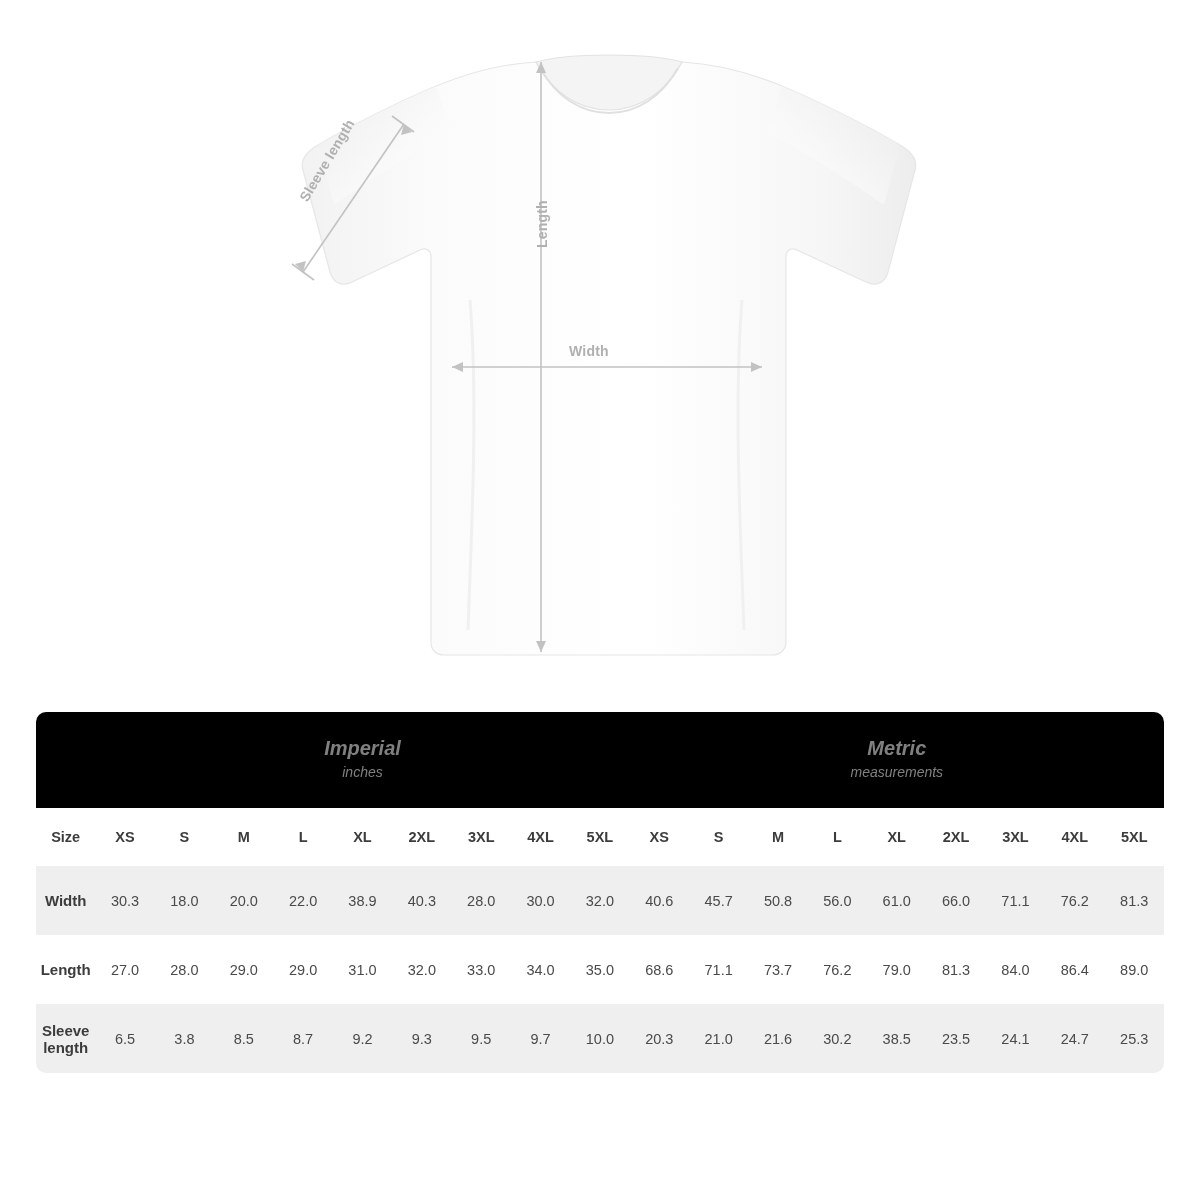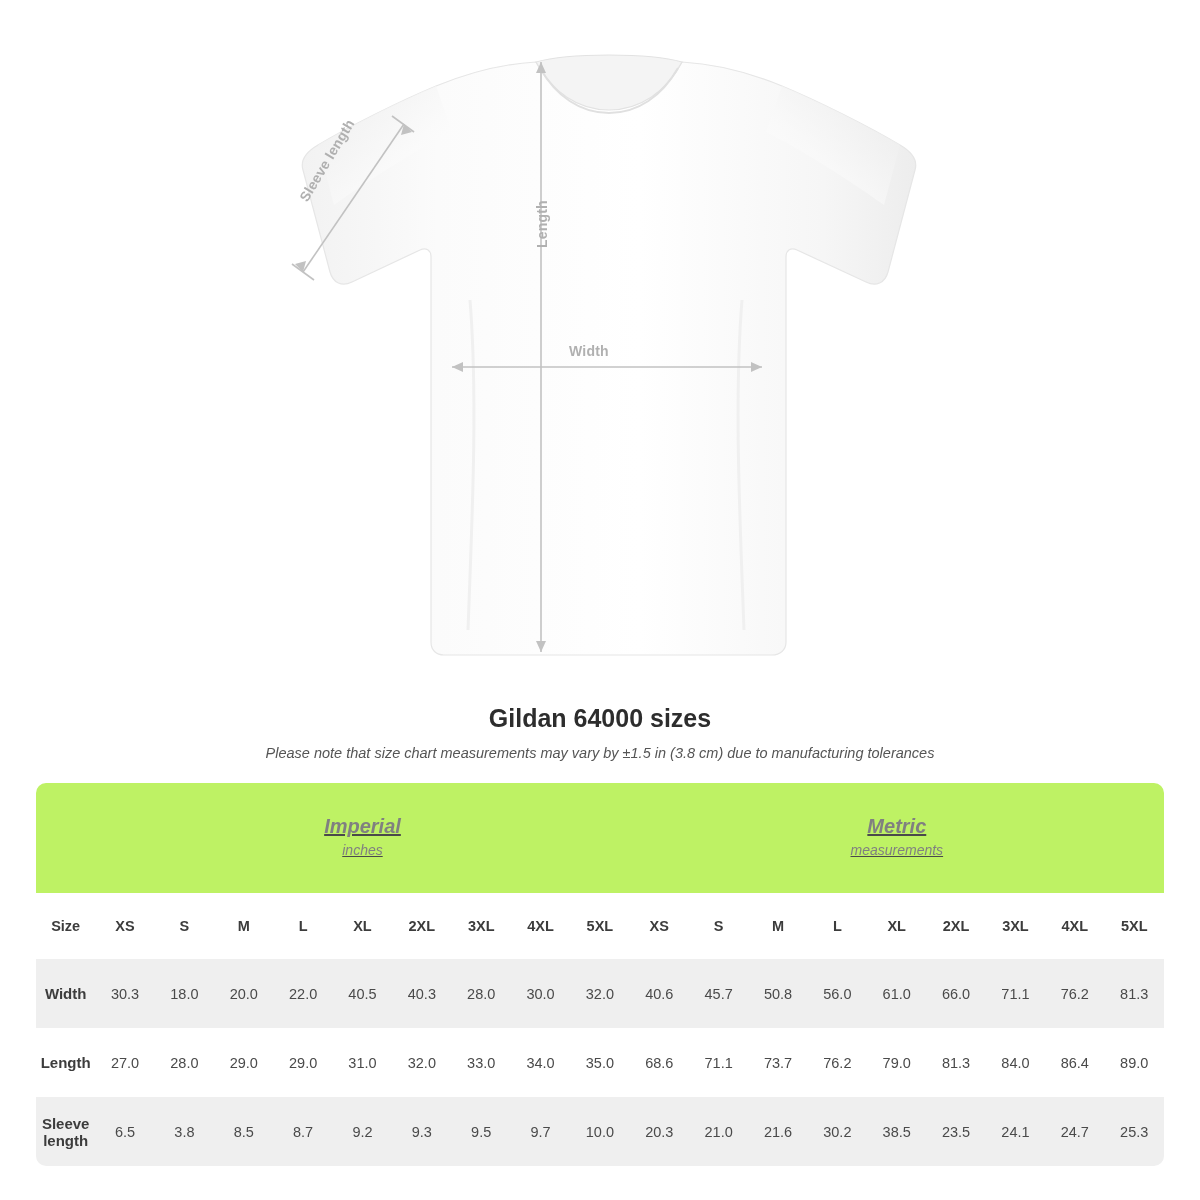--- a/index.html
+++ b/index.html
@@ -98,44 +98,43 @@
     font-size: 14.5px;
     color: #4a4a4a;
     font-weight: 400;
     padding: 0;
     height: 69px;
     border: none;
   }
 
   
   tr.unit-row td {
-    background: #bef264;
-    height: 110px;
-    text-decoration: underline;
+    background: #000000;
+    height: 96px;
   }
   .unit-name {
     font-size: 20px;
     font-style: italic;
     font-weight: 700;
     color: #808080;
     line-height: 1.25;
   }
   .unit-sub {
     font-size: 14px;
     font-style: italic;
     color: #808080;
     line-height: 1.6;
   }
 
   
   tr.size-row td {
     background: #ffffff;
     font-weight: 700;
     color: #3c3c3c;
-    height: 66px;
+    height: 58px;
   }
   tr.size-row td.rowhead {
     font-weight: 700;
   }
 
   
   tr.data-row td.rowhead {
     font-weight: 700;
     color: #3c3c3c;
     font-size: 15px;
@@ -230,24 +229,20 @@
           <path d="M762,367 l-11,-5 l0,10 z" fill="#c2c2c2" stroke="none"></path>
         </g>
       </svg>
     </div>
 
     <div class="meas-label label-sleeve">Sleeve length</div>
     <div class="meas-label label-length">Length</div>
     <div class="meas-label label-width">Width</div>
   </div>
 
-  <div class="title-block">
-    <h1 class="chart-title">Gildan 64000 sizes</h1>
-    <p class="chart-note">Please note that size chart measurements may vary by ±1.5 in (3.8 cm) due to manufacturing tolerances</p>
-  </div>
 
   <div class="table-wrap">
     <table class="size-table">
       <tbody>
         <tr class="unit-row">
           <td></td>
           <td colspan="9">
             <div class="unit-name">Imperial</div>
             <div class="unit-sub">inches</div>
           </td>
@@ -278,21 +273,21 @@
           <td class="cell">4XL</td>
           <td class="cell">5XL</td>
         </tr>
 
         <tr class="data-row row-alt">
           <td class="rowhead">Width</td>
           <td class="cell">30.3</td>
           <td class="cell">18.0</td>
           <td class="cell">20.0</td>
           <td class="cell">22.0</td>
-          <td class="cell">40.5</td>
+          <td class="cell">38.9</td>
           <td class="cell">40.3</td>
           <td class="cell">28.0</td>
           <td class="cell">30.0</td>
           <td class="cell">32.0</td>
           <td class="cell">40.6</td>
           <td class="cell">45.7</td>
           <td class="cell">50.8</td>
           <td class="cell">56.0</td>
           <td class="cell">61.0</td>
           <td class="cell">66.0</td>

